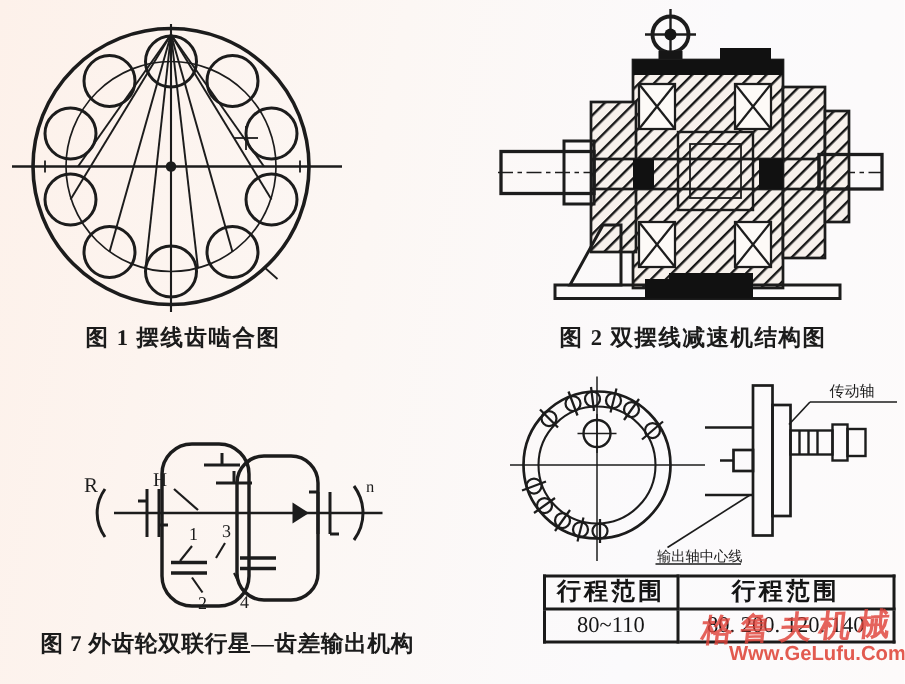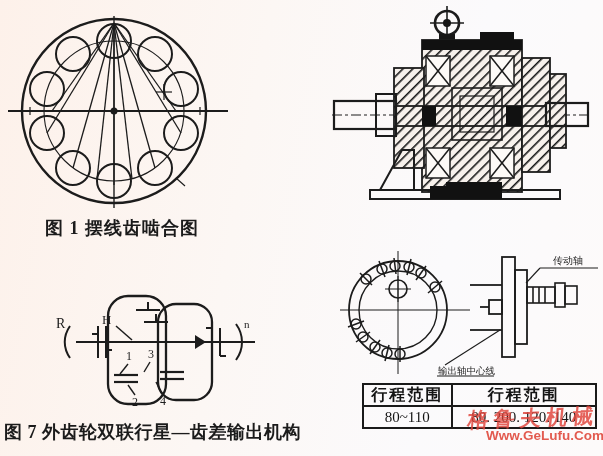--- a/index.html
+++ b/index.html
@@ -3,21 +3,21 @@
 <meta charset="utf-8">
 <style>
   html,body{margin:0;padding:0;}
   #page{
     position:relative;width:603px;height:456px;overflow:hidden;
     background:linear-gradient(100deg,#fdf1ea 0%,#fcf7f4 40%,#fbfafc 72%,#fdfafa 100%);
     font-family:"Liberation Serif","DejaVu Serif",serif;
   }
   .fig-svg{position:absolute;}
   .caption{
-    position:absolute;color:#1b1b1b;font-weight:bold;font-size:18px;
+    position:absolute;color:#1b1b1b;font-weight:bold;font-size:15px;
     text-align:center;letter-spacing:1px;white-space:nowrap;
     font-family:"Liberation Serif","DejaVu Serif",serif;
   }
   #cap1{left:22px;top:216px;width:200px;}
   #cap2{left:348px;top:216px;width:228px;}
   #cap3{left:4px;top:420px;width:295px;letter-spacing:0.5px;}
   #cap4{left:356px;top:428px;width:212px;}
   #stroke-table{
     position:absolute;left:362px;top:383px;width:235px;border-collapse:collapse;
     font-family:"Liberation Serif","DejaVu Serif",serif;color:#151515;
@@ -273,18 +273,19 @@
       <td class="hdr">行程范围</td>
     </tr>
     <tr>
       <td class="c1">80~110</td>
       <td>80. 200. 120. 140</td>
     </tr>
   </tbody>
     </table>
 
   <div id="cap1" class="caption">图 1  摆线齿啮合图</div>
+  <div id="cap2" class="caption">图 2  双摆线减速机结构图</div>
   <div id="cap3" class="caption">图 7  外齿轮双联行星—齿差输出机构</div>
 
   <div id="watermark-brand">格鲁夫机械</div>
   <div id="watermark-url">Www.GeLufu.Com</div>
 
 </div>
 
 </body></html>

